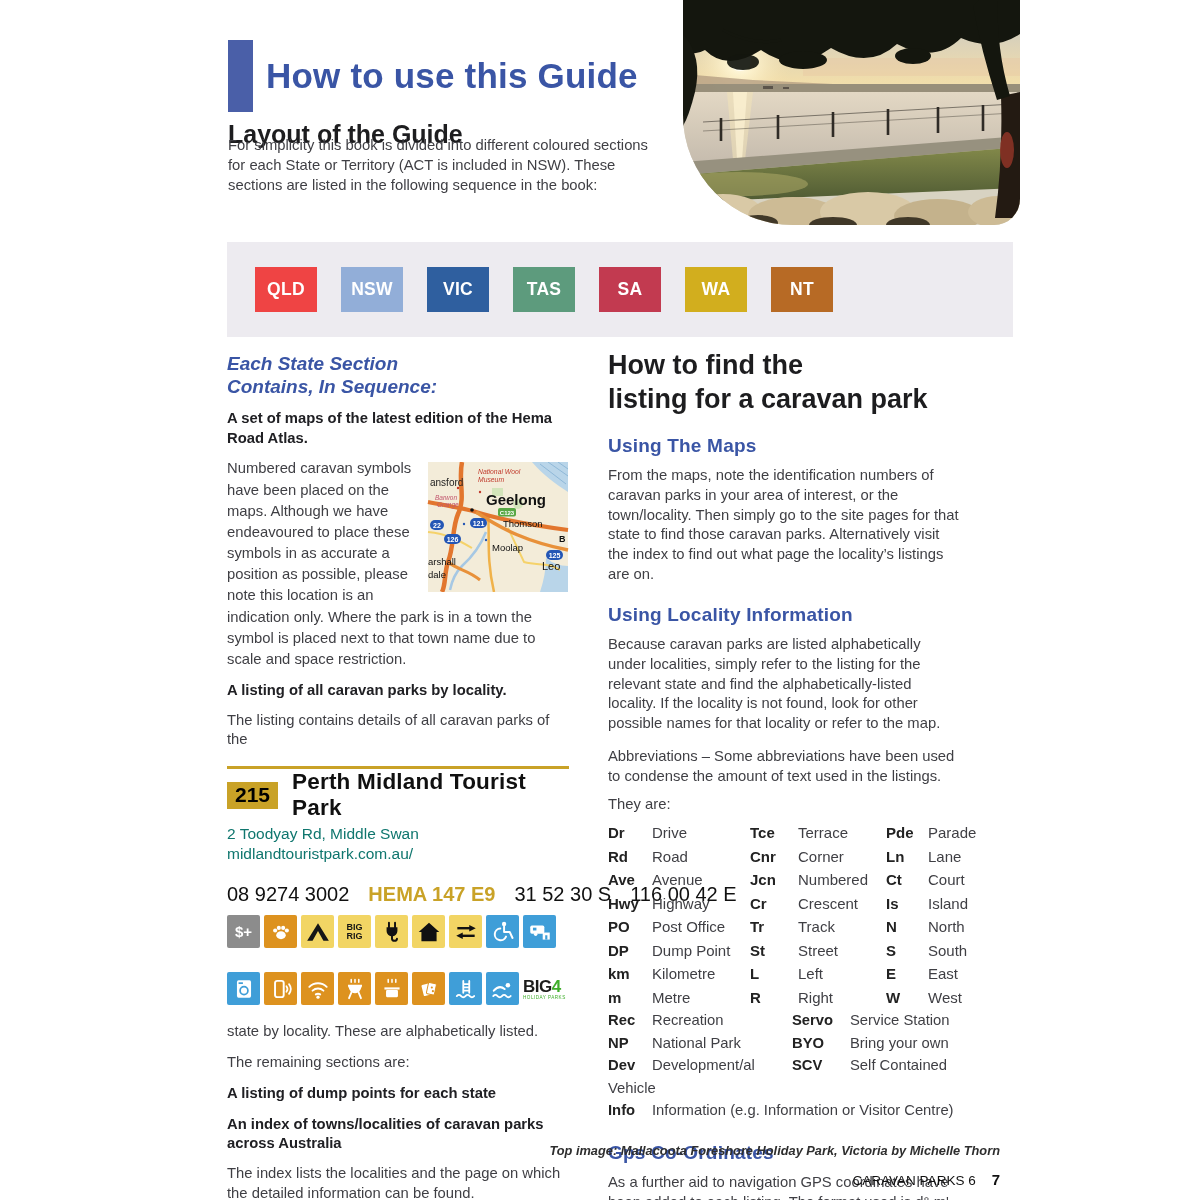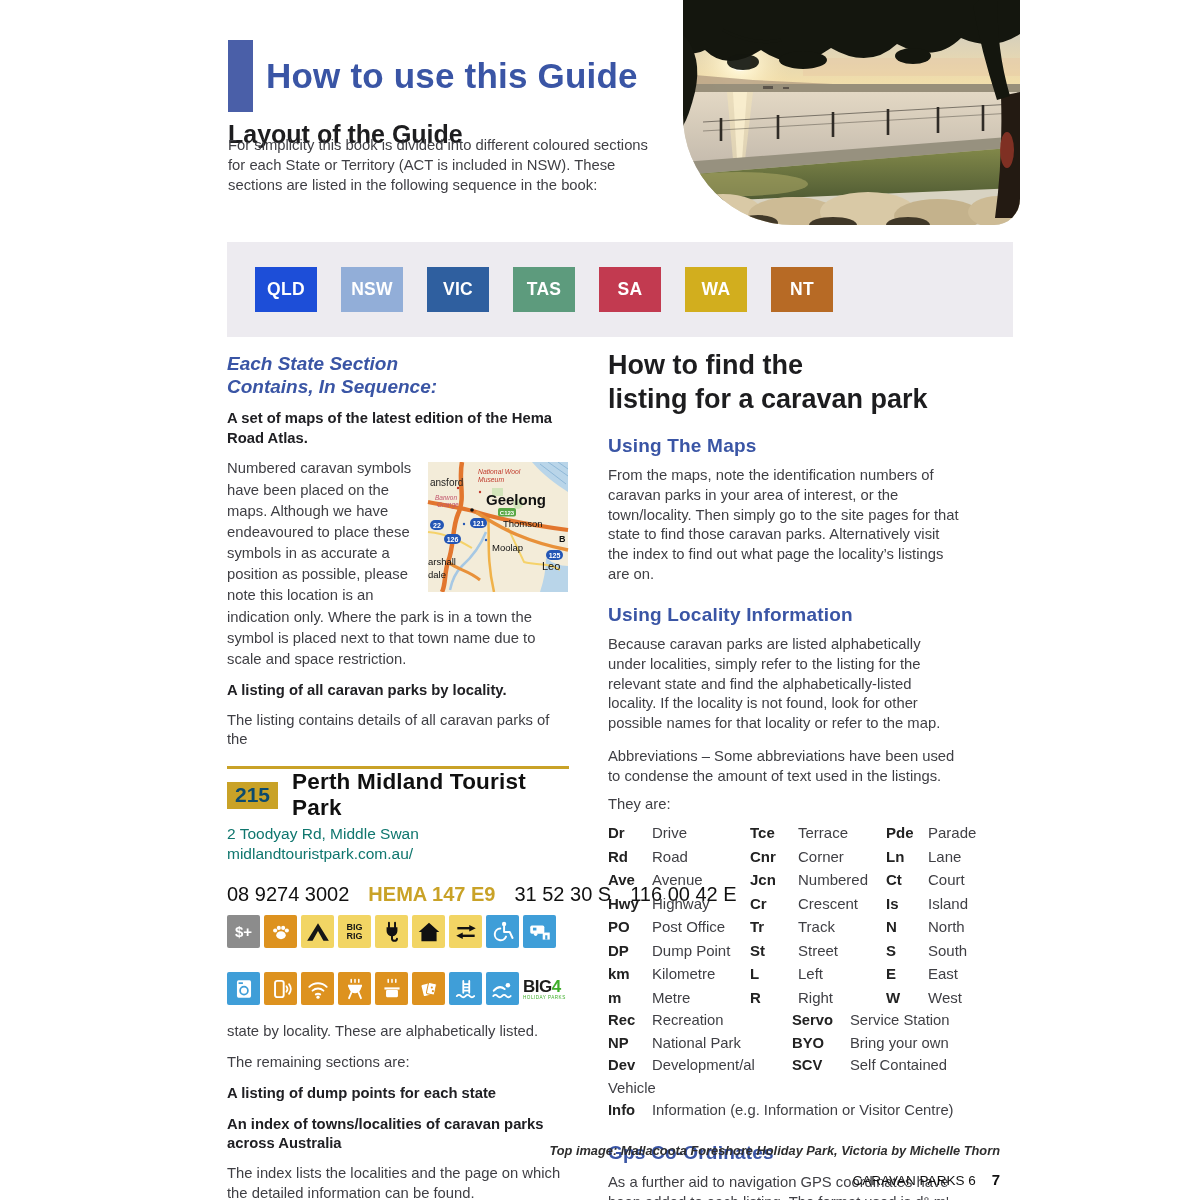--- a/index.html
+++ b/index.html
@@ -14,39 +14,39 @@
   .intro-para{position:absolute;left:228px;top:136px;width:430px;font-size:14.8px;line-height:1.34;}
 
   .photo{position:absolute;left:683px;top:0;width:337px;height:225px;
          border-radius:0 0 26px 110px;overflow:hidden;background:#d8d3c2;}
 
   
   .band{position:absolute;left:227px;top:242px;width:786px;height:95px;background:#edebf0;
         display:flex;align-items:center;gap:24px;padding-left:28px;box-sizing:border-box;}
   .badge{width:62px;height:45px;display:flex;align-items:center;justify-content:center;
          color:#fff;font-weight:bold;font-size:17.5px;letter-spacing:.3px;}
-  .b0{background:#1d4ed8}.b1{background:#92aed8}.b2{background:#2f5f9f}.b3{background:#5d9b7d}
+  .b0{background:#ef4444}.b1{background:#92aed8}.b2{background:#2f5f9f}.b3{background:#5d9b7d}
   .b4{background:#c23a50}.b5{background:#d2ae1e}.b6{background:#b76a25}
 
   
   .col-left{position:absolute;left:227px;top:352px;width:342px;}
   .col-right{position:absolute;left:608px;top:348px;width:352px;}
 
   .h-blue{font-size:19px;font-weight:bold;color:#3a55a5;line-height:1.22;}
   .h-blue div{display:block;font-style:italic;}
   .bold-para{font-weight:bold;color:#202024;font-size:14.8px;line-height:1.32;margin:11px 0 10px;}
   .para{font-size:14.8px;line-height:1.34;}
   .sym-para{font-size:14.8px;line-height:1.43;}
   .map-fig{float:right;width:142px;height:130px;margin:4px 0 6px 10px;}
 
   
   .listing{margin-top:16px;}
   .gold-rule{height:3px;background:#c9a227;}
   .listing-head{display:flex;align-items:center;gap:14px;margin:0 0 3px;}
-  .num-box{background:#c9a227;color:#0c4a6e;font-weight:bold;font-size:21px;padding:1px 8px 2px;}
+  .num-box{background:#c9a227;color:#000000;font-weight:bold;font-size:21px;padding:1px 8px 2px;}
   .listing-name{font-size:22.5px;font-weight:bold;color:#101010;letter-spacing:.2px;}
   .addr{font-size:15.5px;color:#0f766e;line-height:1.27;}
   .phone-row{display:flex;gap:19px;font-size:20px;color:#101010;margin-top:20px;white-space:nowrap;}
   .hema{color:#c9a227;font-weight:bold;}
   .icon-row{display:flex;gap:4px;margin-top:24px;align-items:center;}
   .icon-row.first{margin-top:9px;}
   .tile{width:33px;height:33px;border-radius:2px;display:flex;flex-direction:column;
         align-items:center;justify-content:center;flex:0 0 auto;}
   .t-grey{background:#8c8c8c}.t-orange{background:#dd921f}
   .t-yellow{background:#f2d564}.t-blue{background:#3f9ed8}

